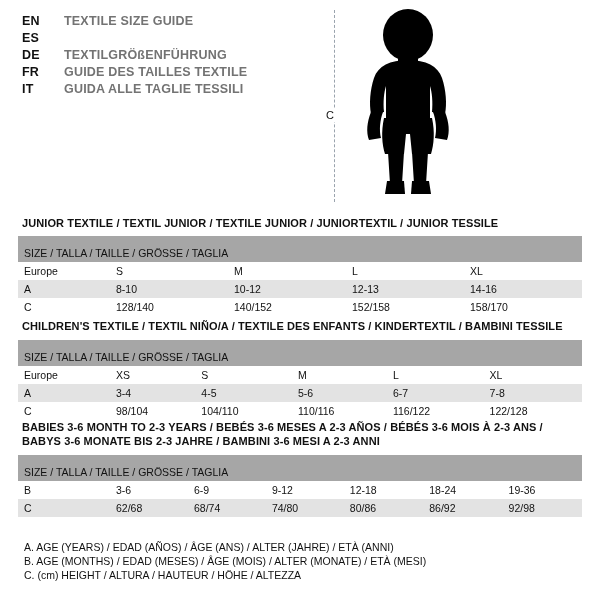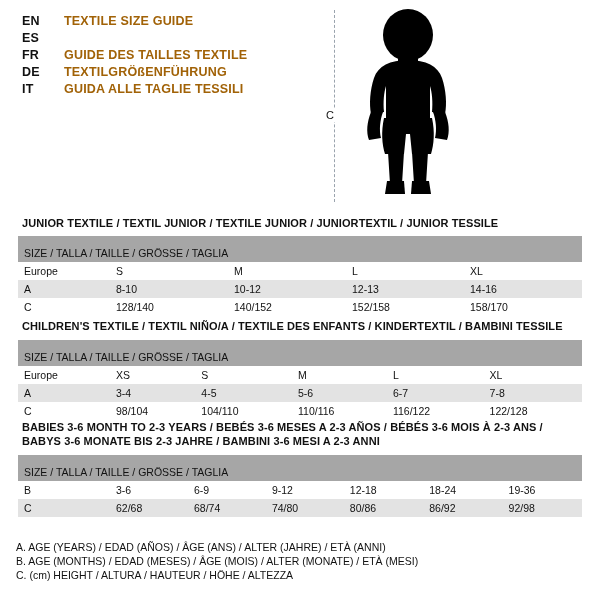--- a/index.html
+++ b/index.html
@@ -37,21 +37,21 @@
     width: 42px;
     font-size: 12.5px;
     font-weight: bold;
     letter-spacing: 0.2px;
     color: #111;
   }
   .hdr-title {
     font-size: 12.5px;
     font-weight: bold;
     letter-spacing: 0.2px;
-    color: #a16207;
+    color: #737373;
   }
 
   
   .figure {
     position: absolute;
     right: 10px;
     top: 8px;
     width: 150px;
     height: 195px;
   }
@@ -118,21 +118,21 @@
   }
   tr.plain td {
     background: #ffffff;
     margin-left: 23px;
   }
   .col-lbl { width: 86px; }
 
   
   .footer {
     position: absolute;
-    left: 16px;
+    left: 24px;
     bottom: 18px;
     font-size: 10.5px;
     line-height: 14px;
     color: #111;
   }
   .footer div { white-space: nowrap; }
 </style>
 </head>
 <body>
 
@@ -140,26 +140,26 @@
 
   <div class="header">
     <div class="hdr-row">
       <span class="hdr-lang">EN</span>
       <span class="hdr-title">TEXTILE SIZE GUIDE</span>
     </div>
     <div class="hdr-row">
       <span class="hdr-lang">ES</span>
     </div>
     <div class="hdr-row">
+      <span class="hdr-lang">DE</span>
+      <span class="hdr-title">TEXTILGRÖßENFÜHRUNG</span>
+    </div>
+    <div class="hdr-row">
       <span class="hdr-lang">FR</span>
       <span class="hdr-title">GUIDE DES TAILLES TEXTILE</span>
-    </div>
-    <div class="hdr-row">
-      <span class="hdr-lang">DE</span>
-      <span class="hdr-title">TEXTILGRÖßENFÜHRUNG</span>
     </div>
     <div class="hdr-row">
       <span class="hdr-lang">IT</span>
       <span class="hdr-title">GUIDA ALLE TAGLIE TESSILI</span>
     </div>
   </div>
 
   <div class="figure">
     <div class="dashline"></div>
     <div class="c-label">C</div>

